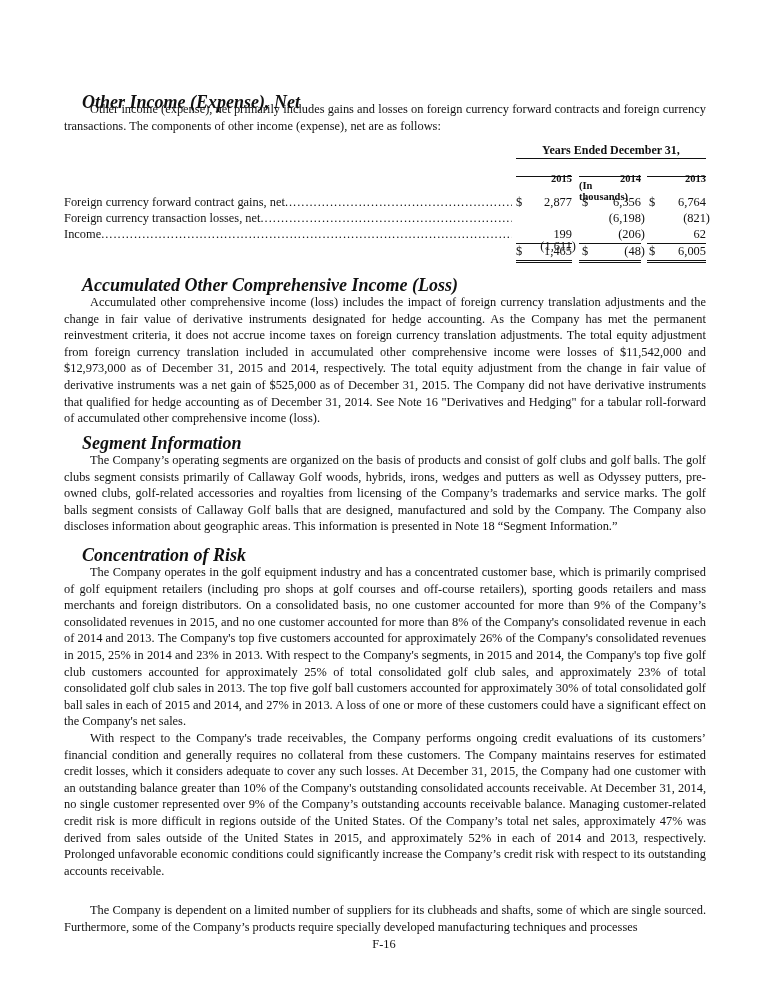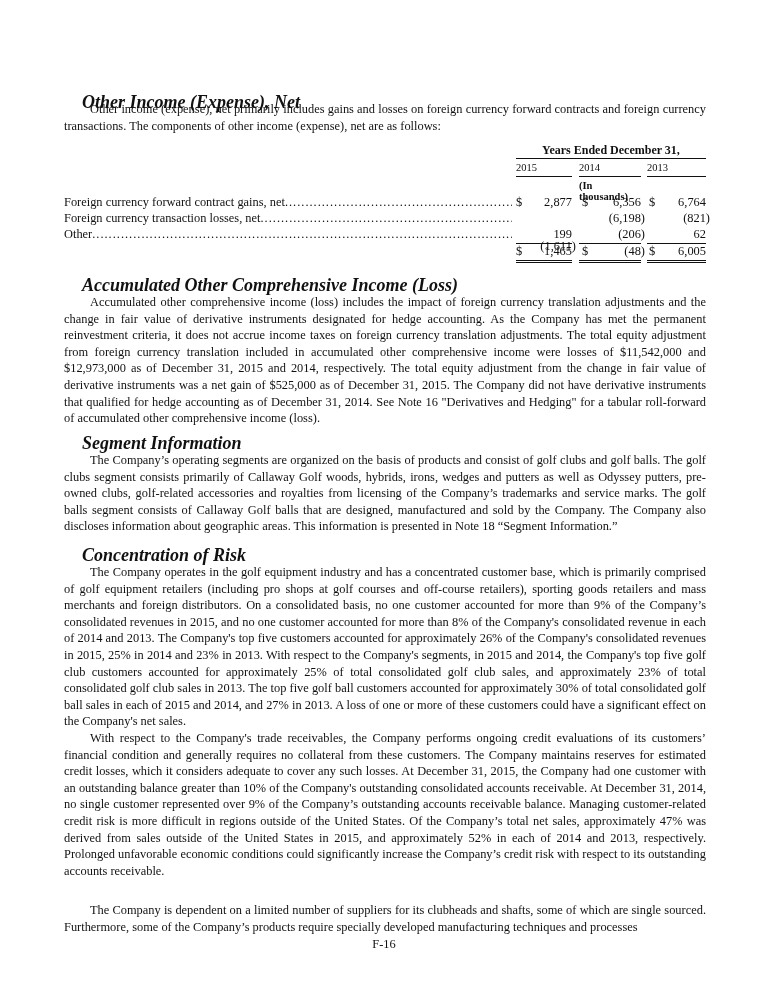--- a/index.html
+++ b/index.html
@@ -12,21 +12,21 @@
   .h { position: absolute; font-weight: bold; font-style: italic; font-size: 18px; left: 18px; }
   .p {
     position: absolute; left: 0; width: 642px;
     font-size: 12.4px; line-height: 16.6px; text-align: justify;
     text-indent: 26px; margin: 0;
   }
   
   .tbl { position: absolute; left: 0; top: 143px; width: 642px; font-size: 12.4px; }
   .hdr-years { position: absolute; left: 452px; width: 190px; top: 0; text-align: center; font-weight: bold; font-size: 12px; }
   .hdr-rule { position: absolute; left: 452px; width: 190px; top: 15px; border-top: 1.3px solid #111; }
-  .yr { position: absolute; top: 19px; font-weight: normal; font-size: 10.5px; text-align: left; }
+  .yr { position: absolute; top: 30px; font-weight: bold; font-size: 10.5px; text-align: right; }
   .yr-rule { position: absolute; top: 33px; border-top: 1px solid #111; }
   .inthou { position: absolute; top: 37px; left: 515px; width: 62px; font-weight: bold; font-size: 10.5px; }
   .row { position: absolute; left: 0; width: 642px; height: 16px; }
   .lbl { position: absolute; left: 0; white-space: nowrap; overflow: hidden; width: 448px; }
   .lbl .dots { letter-spacing: 1px; }
   .cur { position: absolute; }
   .num { position: absolute; text-align: right; }
   .rule-single { position: absolute; border-top: 1px solid #111; }
   .rule-double { position: absolute; border-top: 3px double #111; height: 0; }
   .footer { position: absolute; top: 937px; left: 0; width: 768px; text-align: center; font-size: 12.4px; }
@@ -63,21 +63,21 @@
     </div>
 
     <div class="row" style="top:68px;">
       <div class="lbl"><span>Foreign currency transaction losses, net</span><span class="dots">................................................................................................................................</span></div>
       <span class="num" style="left:460px;width:52px;margin-top:28px;">(1,611)</span>
       <span class="num" style="left:525px;width:56px;">(6,198)</span>
       <span class="num" style="left:592px;width:54px;">(821)</span>
     </div>
 
     <div class="row" style="top:84px;">
-      <div class="lbl"><span>Other</span><span class="dots">................................................................................................................................................................</span></div>
+      <div class="lbl"><span>Income</span><span class="dots">................................................................................................................................................................</span></div>
       <span class="num" style="left:460px;width:48px;">199</span>
       <span class="num" style="left:525px;width:56px;">(206)</span>
       <span class="num" style="left:592px;width:50px;">62</span>
     </div>
 
     <div class="rule-single" style="top:100px;left:452px;width:56px;"></div>
     <div class="rule-single" style="top:100px;left:515px;width:62px;"></div>
     <div class="rule-single" style="top:100px;left:583px;width:59px;"></div>
 
     <div class="row" style="top:101px;">

